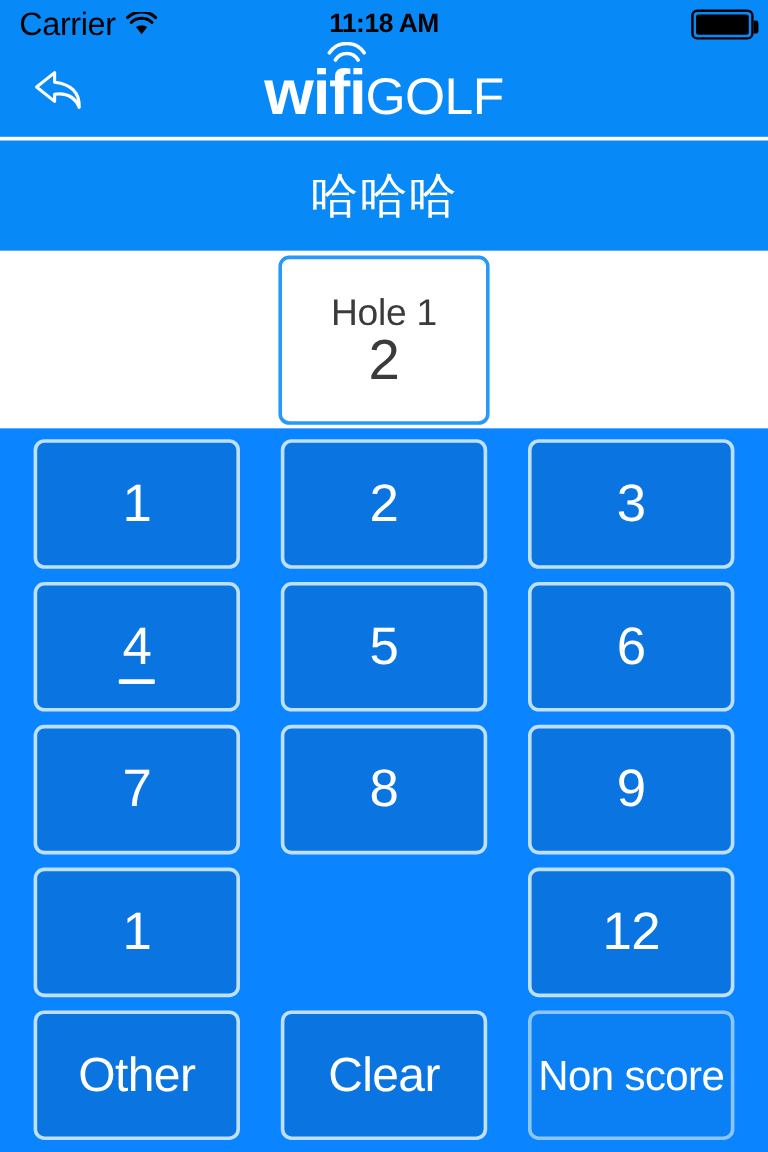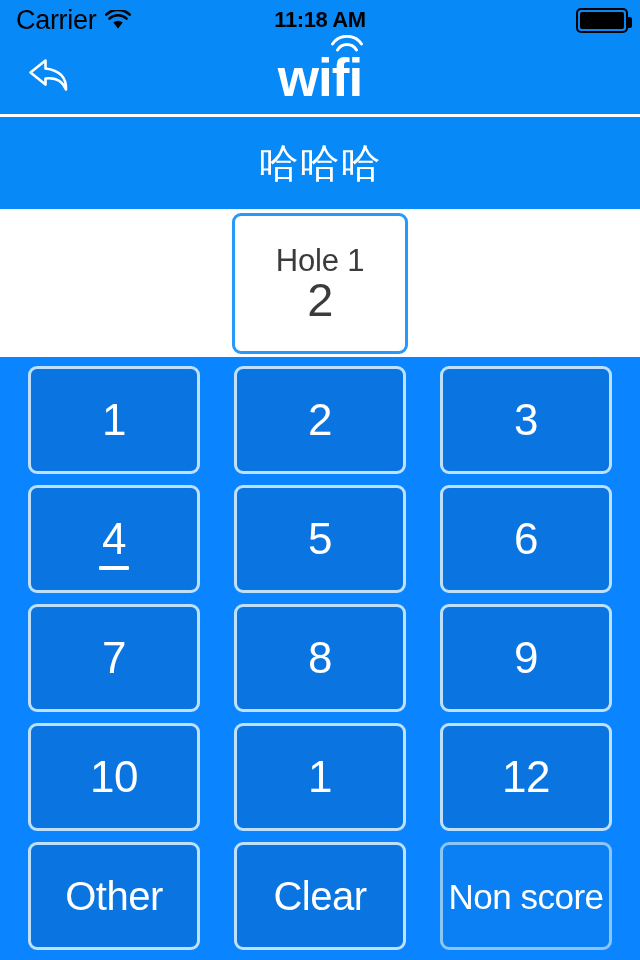--- a/index.html
+++ b/index.html
@@ -276,20 +276,21 @@
     <div class="back-btn">
       <span>
         <svg width="54" height="42" viewBox="0 0 54 42" xmlns="http://www.w3.org/2000/svg">
           <path d="M20.5 6.5 L5.5 18.5 L20.5 30.5 L20.5 24.5 C31 23.2 37.5 27 41 35.5 C41.5 22 33 16 20.5 14.5 Z" fill="none" stroke="#ffffff" stroke-width="2.6" stroke-linejoin="round" stroke-linecap="round"></path>
         </svg>
       </span>
     </div>
 
     <div class="brand">
       <span class="brand-wifi">wifi</span>
+      <span class="brand-golf">GOLF</span>
       <span class="brand-arc">
         <svg width="34" height="22" viewBox="0 0 34 22" xmlns="http://www.w3.org/2000/svg">
           <path d="M7.5 15 A11 11 0 0 1 26.5 15" fill="none" stroke="#ffffff" stroke-width="3" stroke-linecap="round"></path>
           <path d="M2.5 9 A17.5 17.5 0 0 1 31.5 9" fill="none" stroke="#ffffff" stroke-width="3" stroke-linecap="round"></path>
         </svg>
       </span>
     </div>
   </div>
 
   <div class="titlebar">
@@ -333,23 +334,20 @@
         </div>
         <div class="key">
           <span class="key-label">8</span>
         </div>
         <div class="key">
           <span class="key-label">9</span>
         </div>
       </div>
       <div class="key-row">
         <div class="key">
-          <span class="key-label">10</span>
-        </div>
-        <div class="key">
           <span class="key-label">1</span>
         </div>
         <div class="key">
           <span class="key-label">12</span>
         </div>
       </div>
       <div class="key-row">
         <div class="key word">
           <span class="key-label">Other</span>
         </div>

